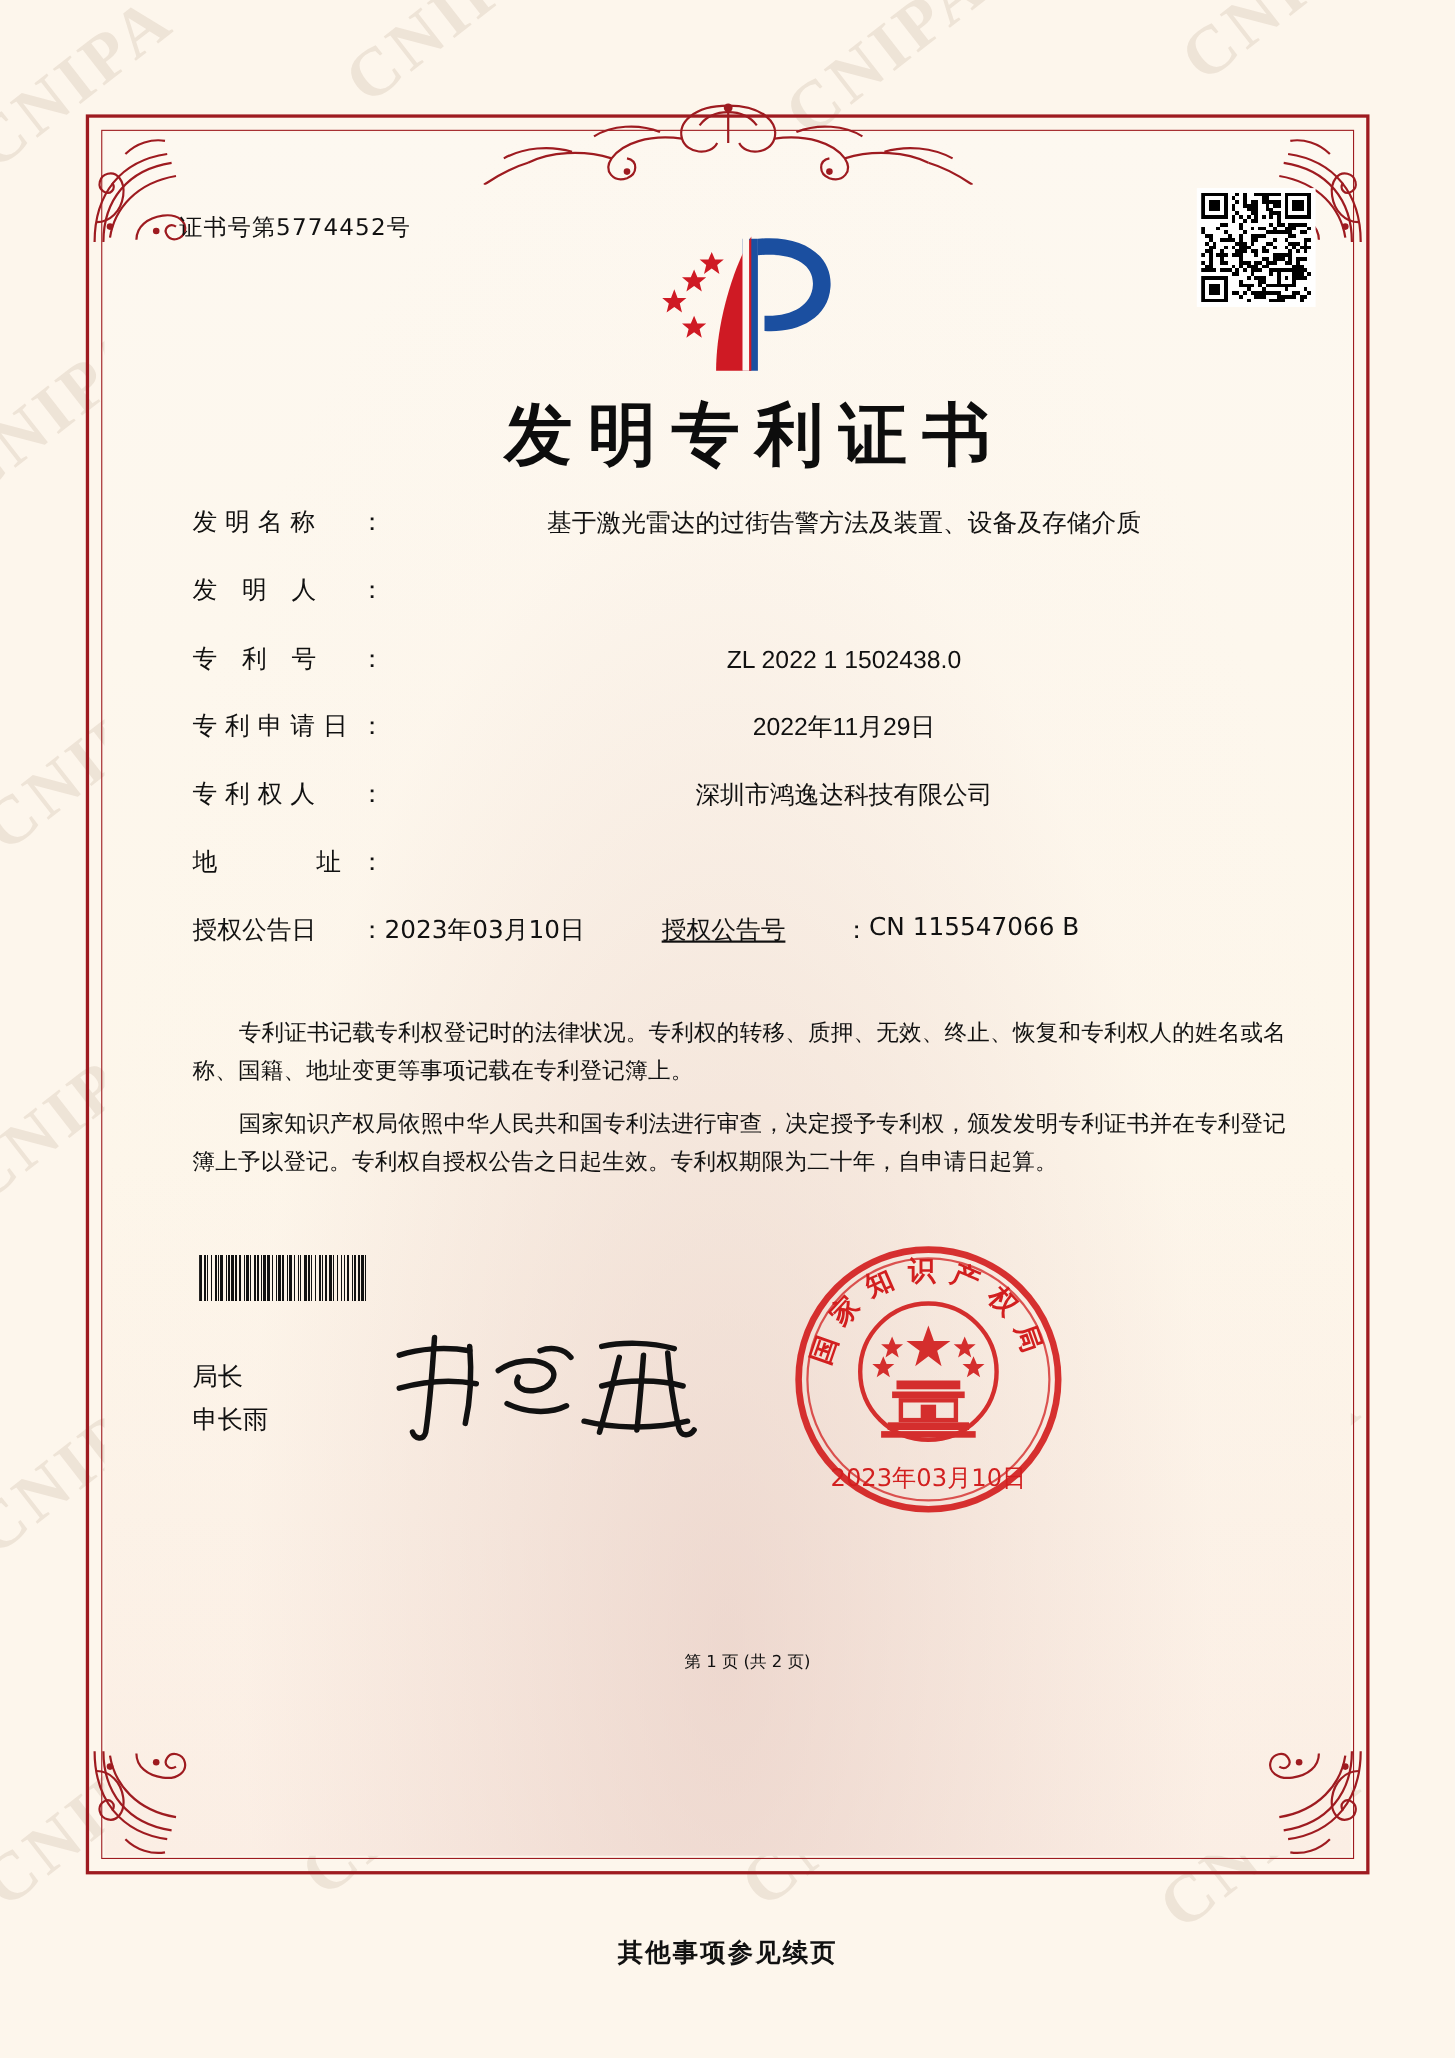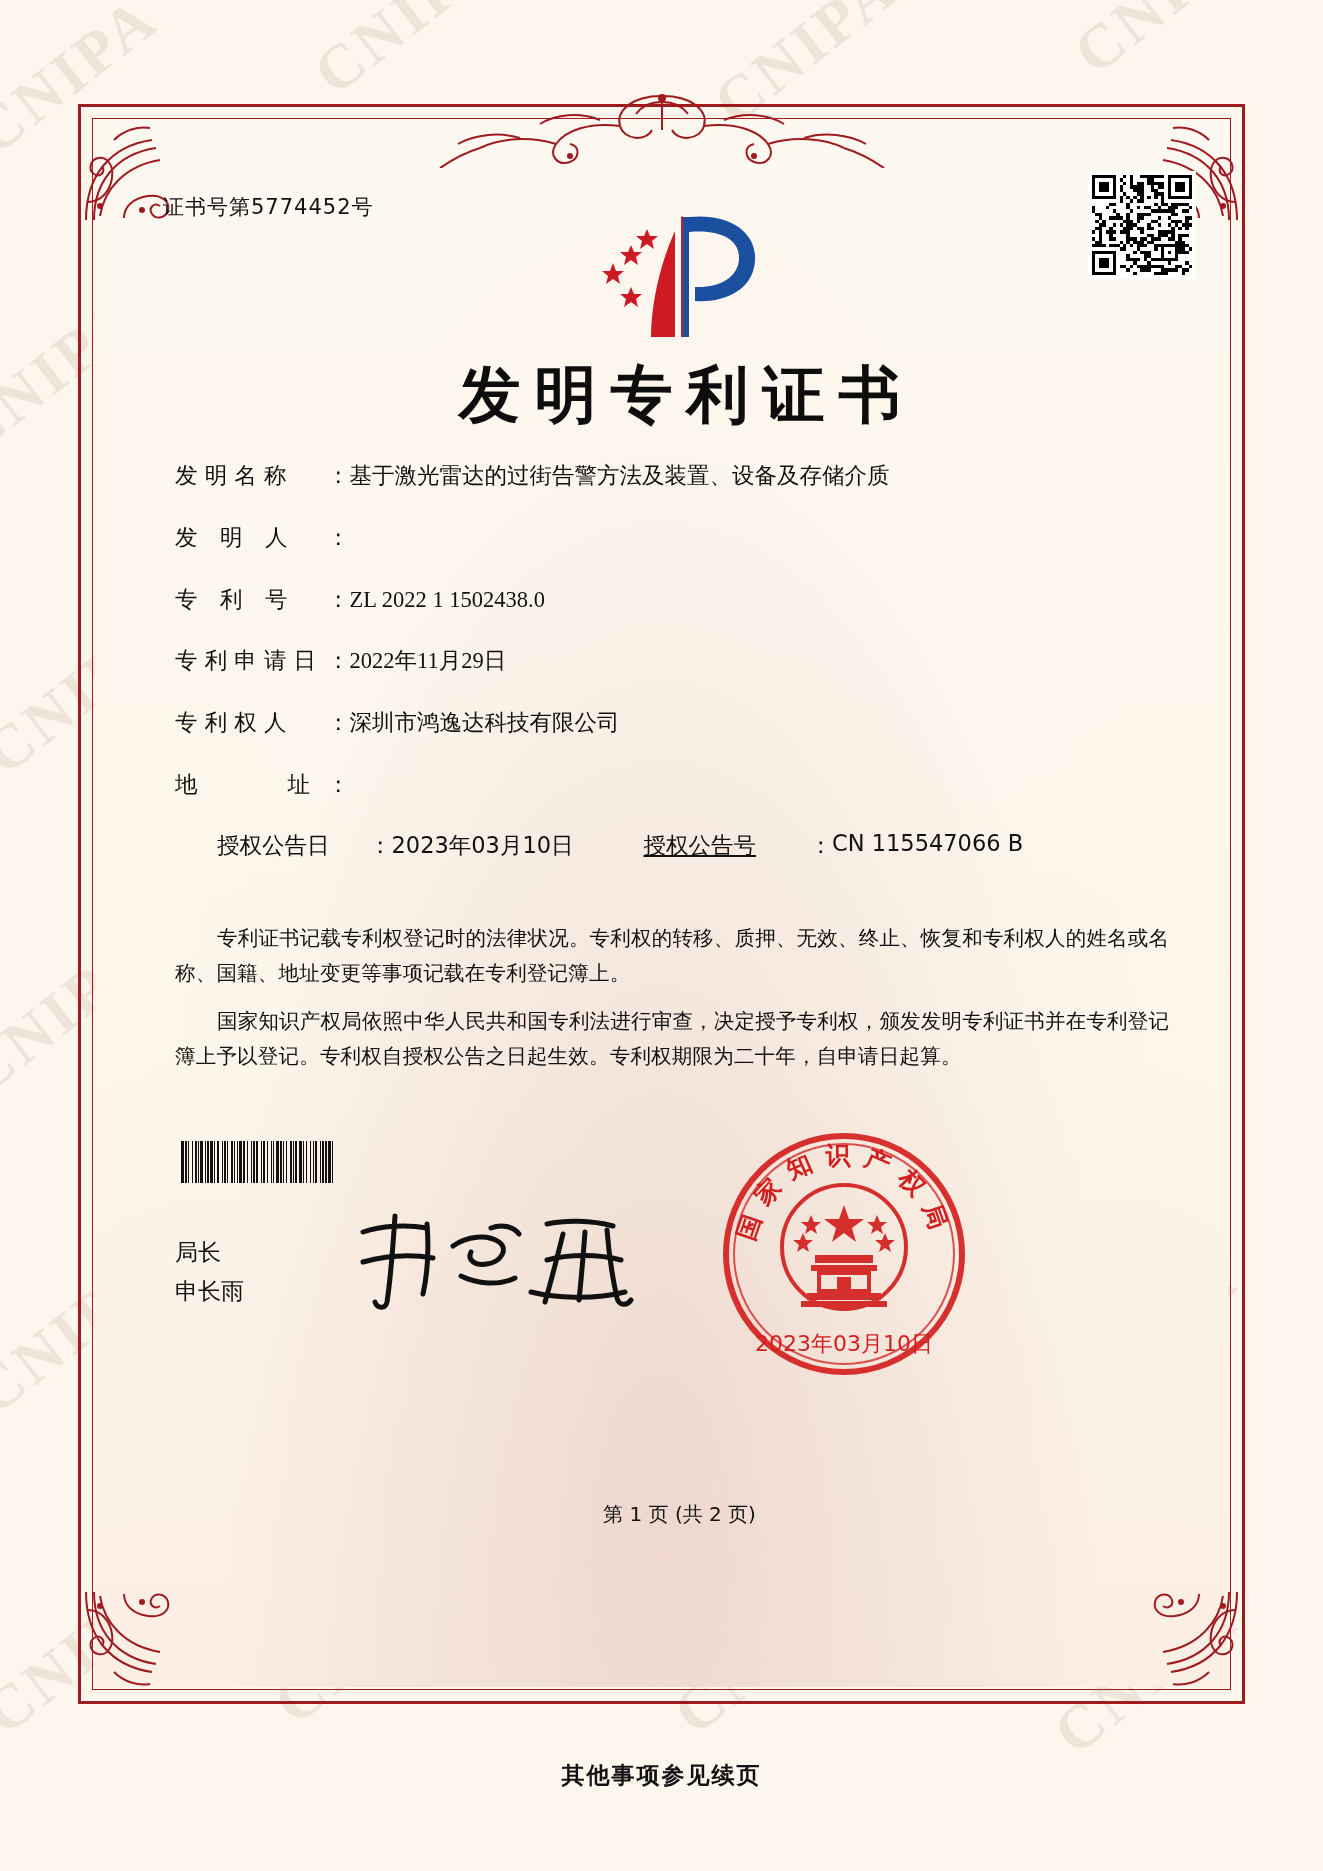--- a/index.html
+++ b/index.html
@@ -170,31 +170,31 @@
     font-family: "DejaVu Sans", sans-serif;
     letter-spacing: 0px;
     white-space: pre;
   }
   .field-colon {
     flex: 0 0 14px;
     font-family: "DejaVu Sans", sans-serif;
   }
   .field-value {
     flex: 1;
-    font-family: Liberation Serif, serif;
+    font-family: Liberation Sans, sans-serif;
     word-break: break-all;
+    text-align: center;
   }
 
   .pub-row {
     display: flex;
     align-items: flex-start;
     font-size: 22.5px;
     color: #111;
     margin-top: 2px;
-    margin-left: 42px;
   }
   .pub-left-label { width: 152px; flex: 0 0 152px; font-family: "DejaVu Sans", sans-serif; white-space: pre; }
   .pub-left-val { flex: 0 0 252px; font-family: "DejaVu Sans", sans-serif; }
   .pub-right-label { flex: 0 0 166px; font-family: "DejaVu Sans", sans-serif; white-space: pre; text-decoration: underline; }
   .pub-right-val { flex: 1; font-family: "DejaVu Sans", sans-serif; }
 
   .paragraphs {
     position: absolute;
     left: 62px;
     top: 800px;
@@ -242,21 +242,21 @@
     top: 1008px;
     width: 250px;
     height: 250px;
   }
 
   .page-no {
     position: absolute;
     left: 0; right: 0;
     top: 1380px;
     text-align: center;
-    font-size: 20px;
+    font-size: 15px;
     color: #111;
     font-family: "DejaVu Sans", sans-serif;
   }
 
   .footer-note {
     position: absolute;
     left: 0;
     right: 0;
     top: 1760px;
     text-align: center;

